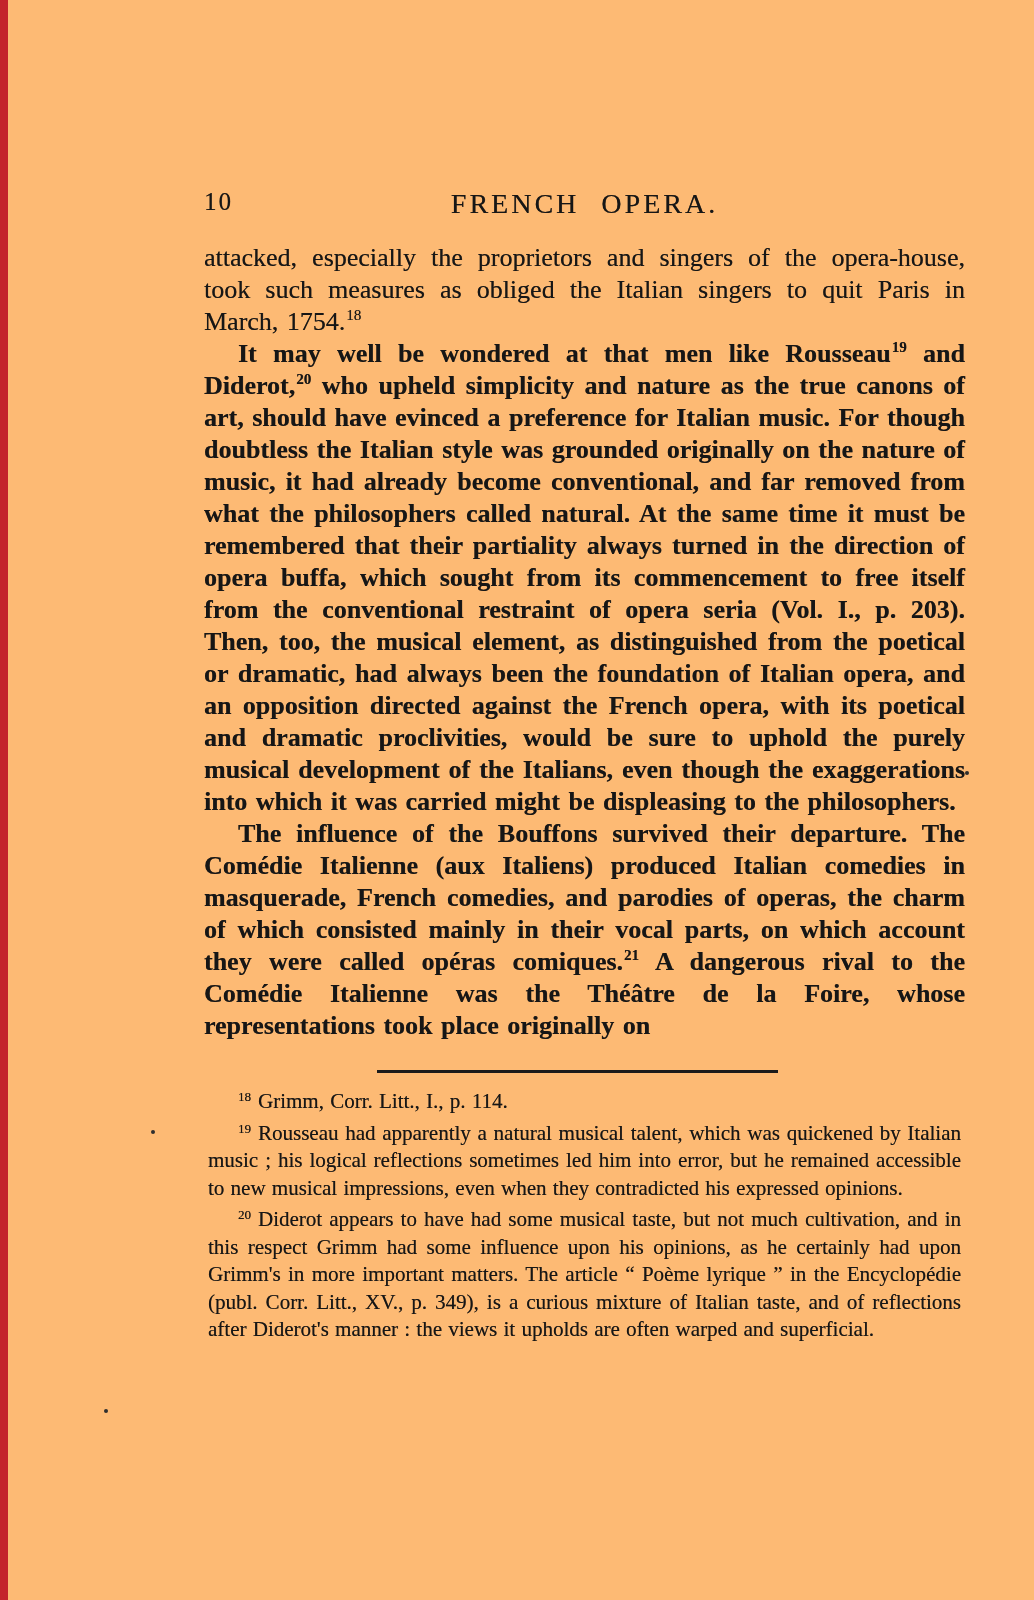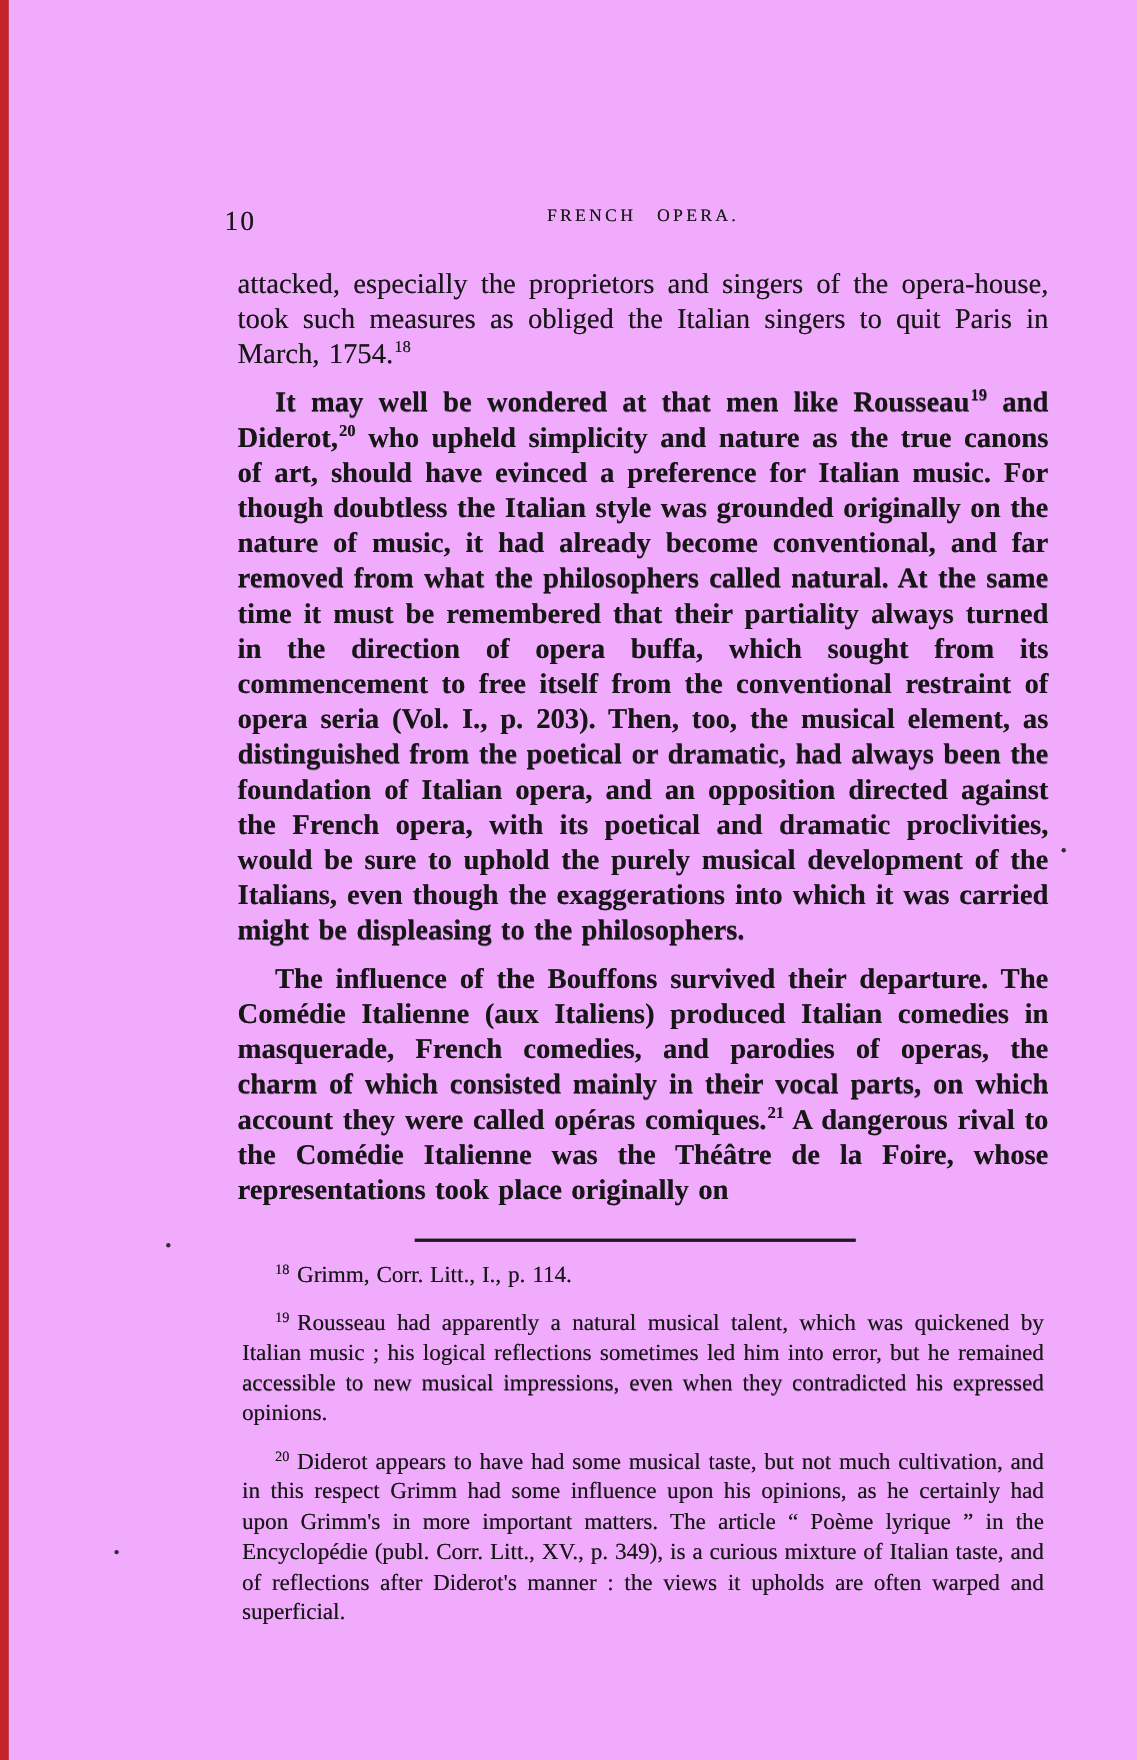--- a/index.html
+++ b/index.html
@@ -1,20 +1,20 @@
 <!DOCTYPE html>
 <html><head>
 <meta charset="utf-8">
 <style>
   html, body { margin: 0; padding: 0; background: #ffffff; }
   .page {
     position: relative;
     width: 1034px;
     height: 1600px;
-    background: #f0abfc;
+    background: #fdba74;
     overflow: hidden;
     font-family: "Liberation Serif", "DejaVu Serif", serif;
     color: #161616;
   }
   .binding-edge {
     position: absolute;
     left: 0; top: 0;
     width: 8px; height: 100%;
     background: #c4232b;
   }
@@ -26,51 +26,51 @@
     text-shadow: 0.2px 0.2px 0.4px rgba(10,10,10,0.55);
   }
   .header-row { position: relative; height: 32px; }
   .page-number {
     position: absolute; left: 0; top: 0;
     font-size: 25px; letter-spacing: 2px;
   }
   .header-title {
     position: absolute; left: 50%; top: 0;
     transform: translateX(-50%);
-    font-size: 16px; letter-spacing: 3px; word-spacing: 12px;
+    font-size: 28px; letter-spacing: 3px; word-spacing: 12px;
     white-space: nowrap;
   }
   .body-text {
     margin-top: 22px;
     font-size: 26px;
     line-height: 32px;
     text-align: justify;
     word-spacing: 2px;
   }
-  .para { margin: 12px; }
+  .para { margin: 0; }
   .para.indent { text-indent: 34px; font-weight: bold; }
   sup.fnref {
     font-size: 15px;
     line-height: 0;
     vertical-align: baseline;
     position: relative; top: -10px;
     margin-left: 1px;
   }
   .fnrule {
     width: 401px; height: 3px;
     background: #1b1b1b;
     margin: 28px 0 15px 173px;
   }
   .footnotes {
     font-size: 21px;
     line-height: 27.5px;
     text-align: justify;
     word-spacing: 1px;
   }
-  .footnote { margin: 16px; text-indent: 30px; }
+  .footnote { margin: 4px; text-indent: 30px; }
   sup.fnmark {
     font-size: 13px;
     line-height: 0;
     vertical-align: baseline;
     position: relative; top: -7px;
     margin-right: 7px;
   }
   .artifact-dot {
     position: absolute;
     width: 4px; height: 4px;

